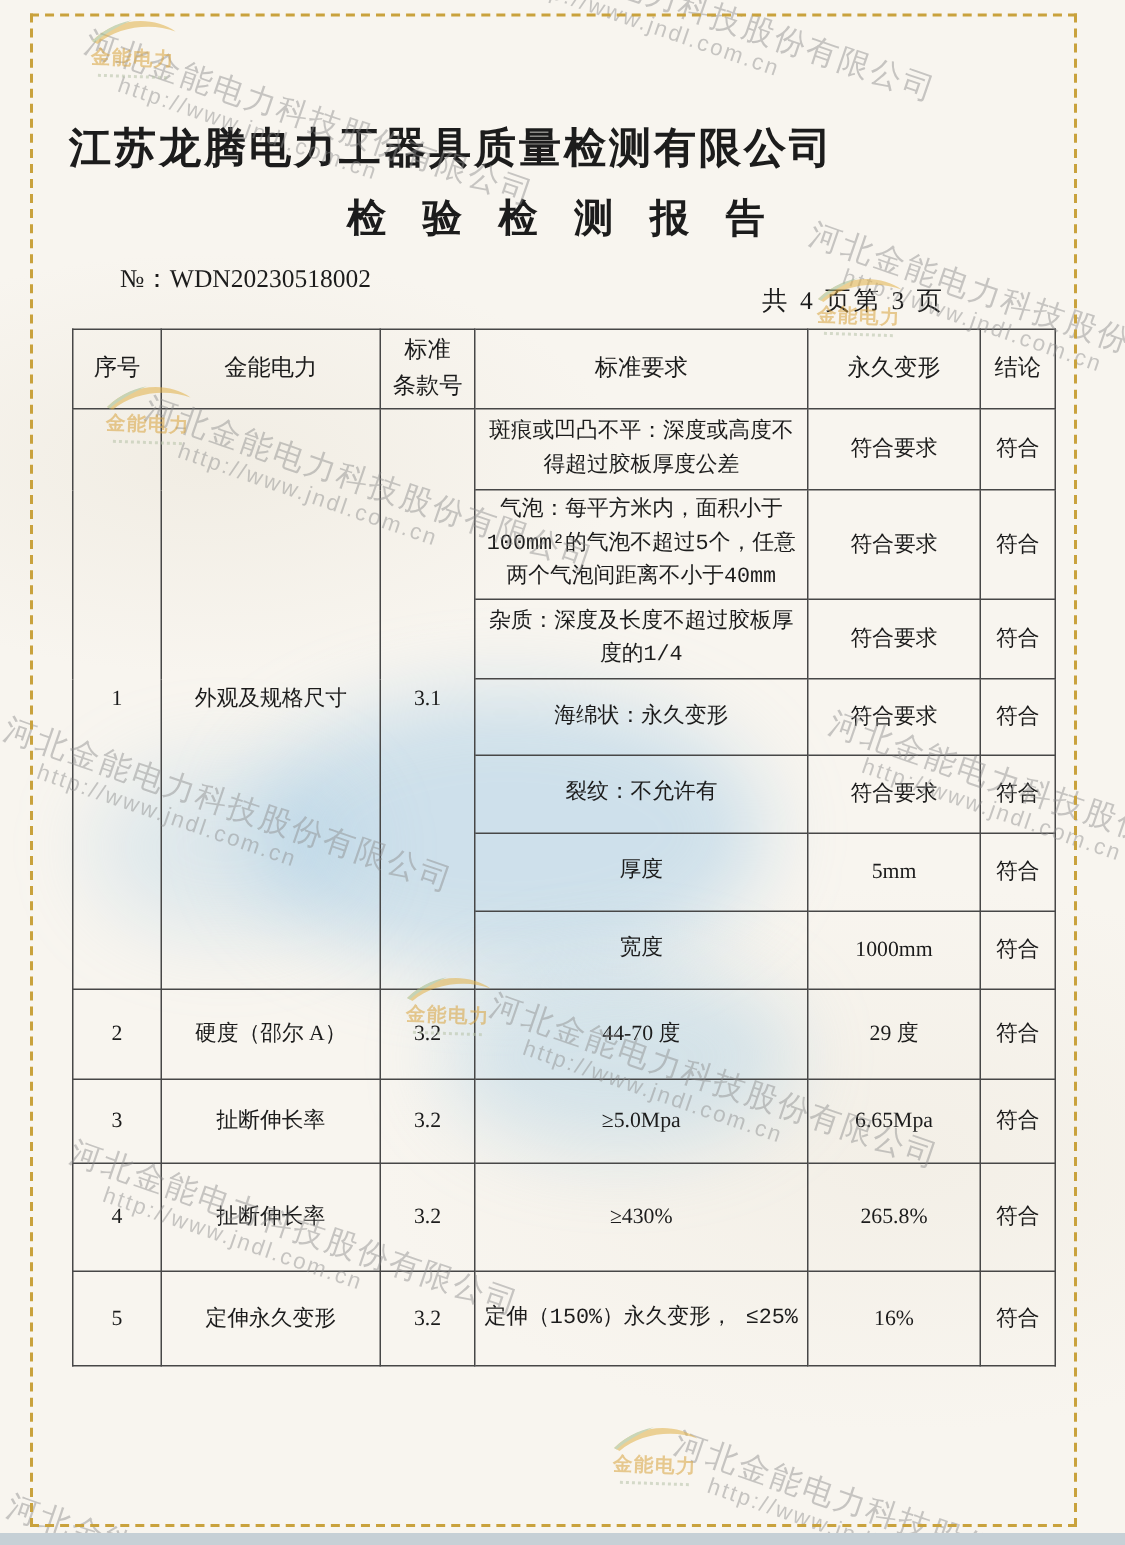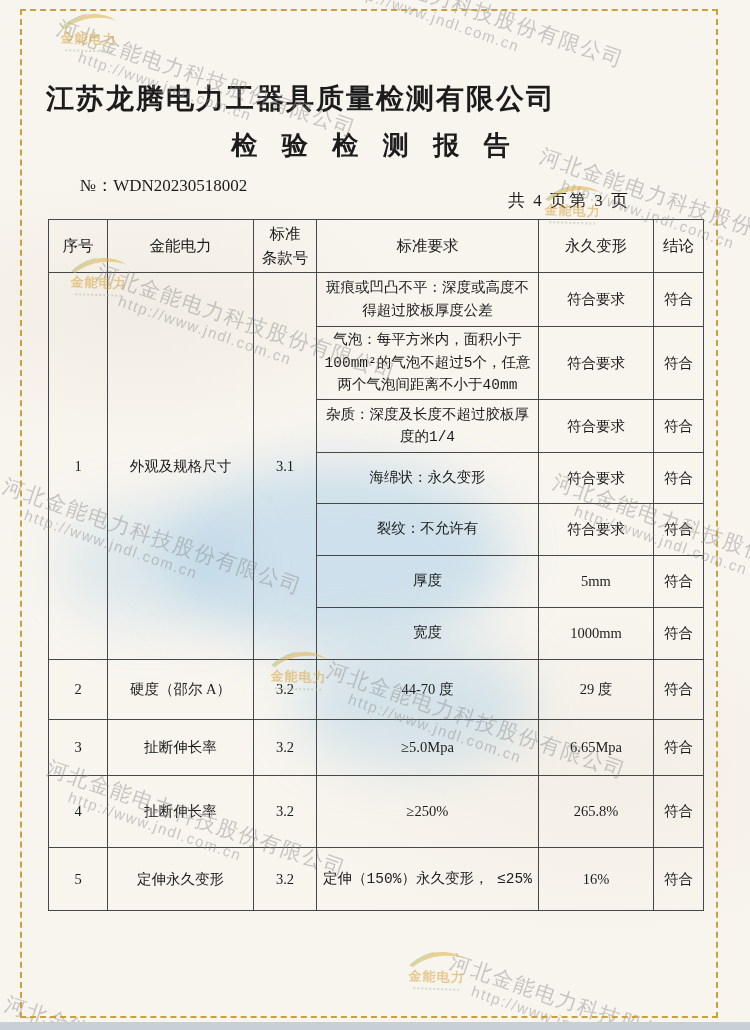--- a/index.html
+++ b/index.html
@@ -162,21 +162,21 @@
       <td>扯断伸长率</td>
       <td>3.2</td>
       <td>≥5.0Mpa</td>
       <td>6.65Mpa</td>
       <td>符合</td>
     </tr>
     <tr class="h72">
       <td>4</td>
       <td>扯断伸长率</td>
       <td>3.2</td>
-      <td>≥250%</td>
+      <td>≥430%</td>
       <td>265.8%</td>
       <td>符合</td>
     </tr>
     <tr class="h63">
       <td>5</td>
       <td>定伸永久变形</td>
       <td>3.2</td>
       <td class="left">定伸（150%）永久变形， ≤25%</td>
       <td>16%</td>
       <td>符合</td>

